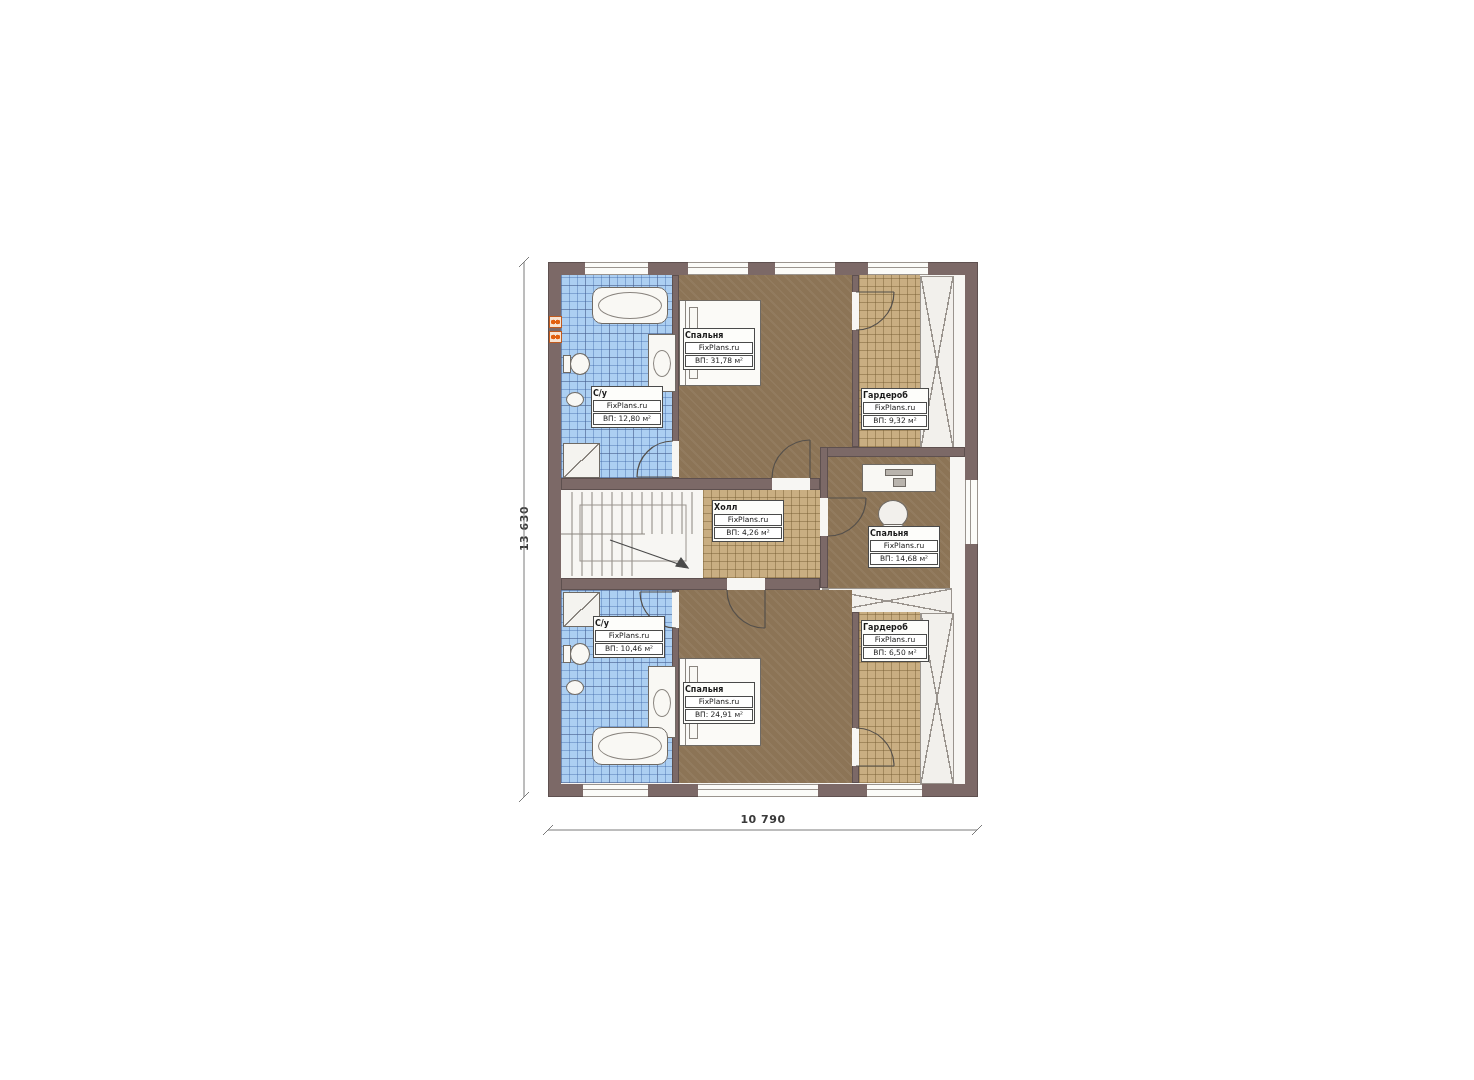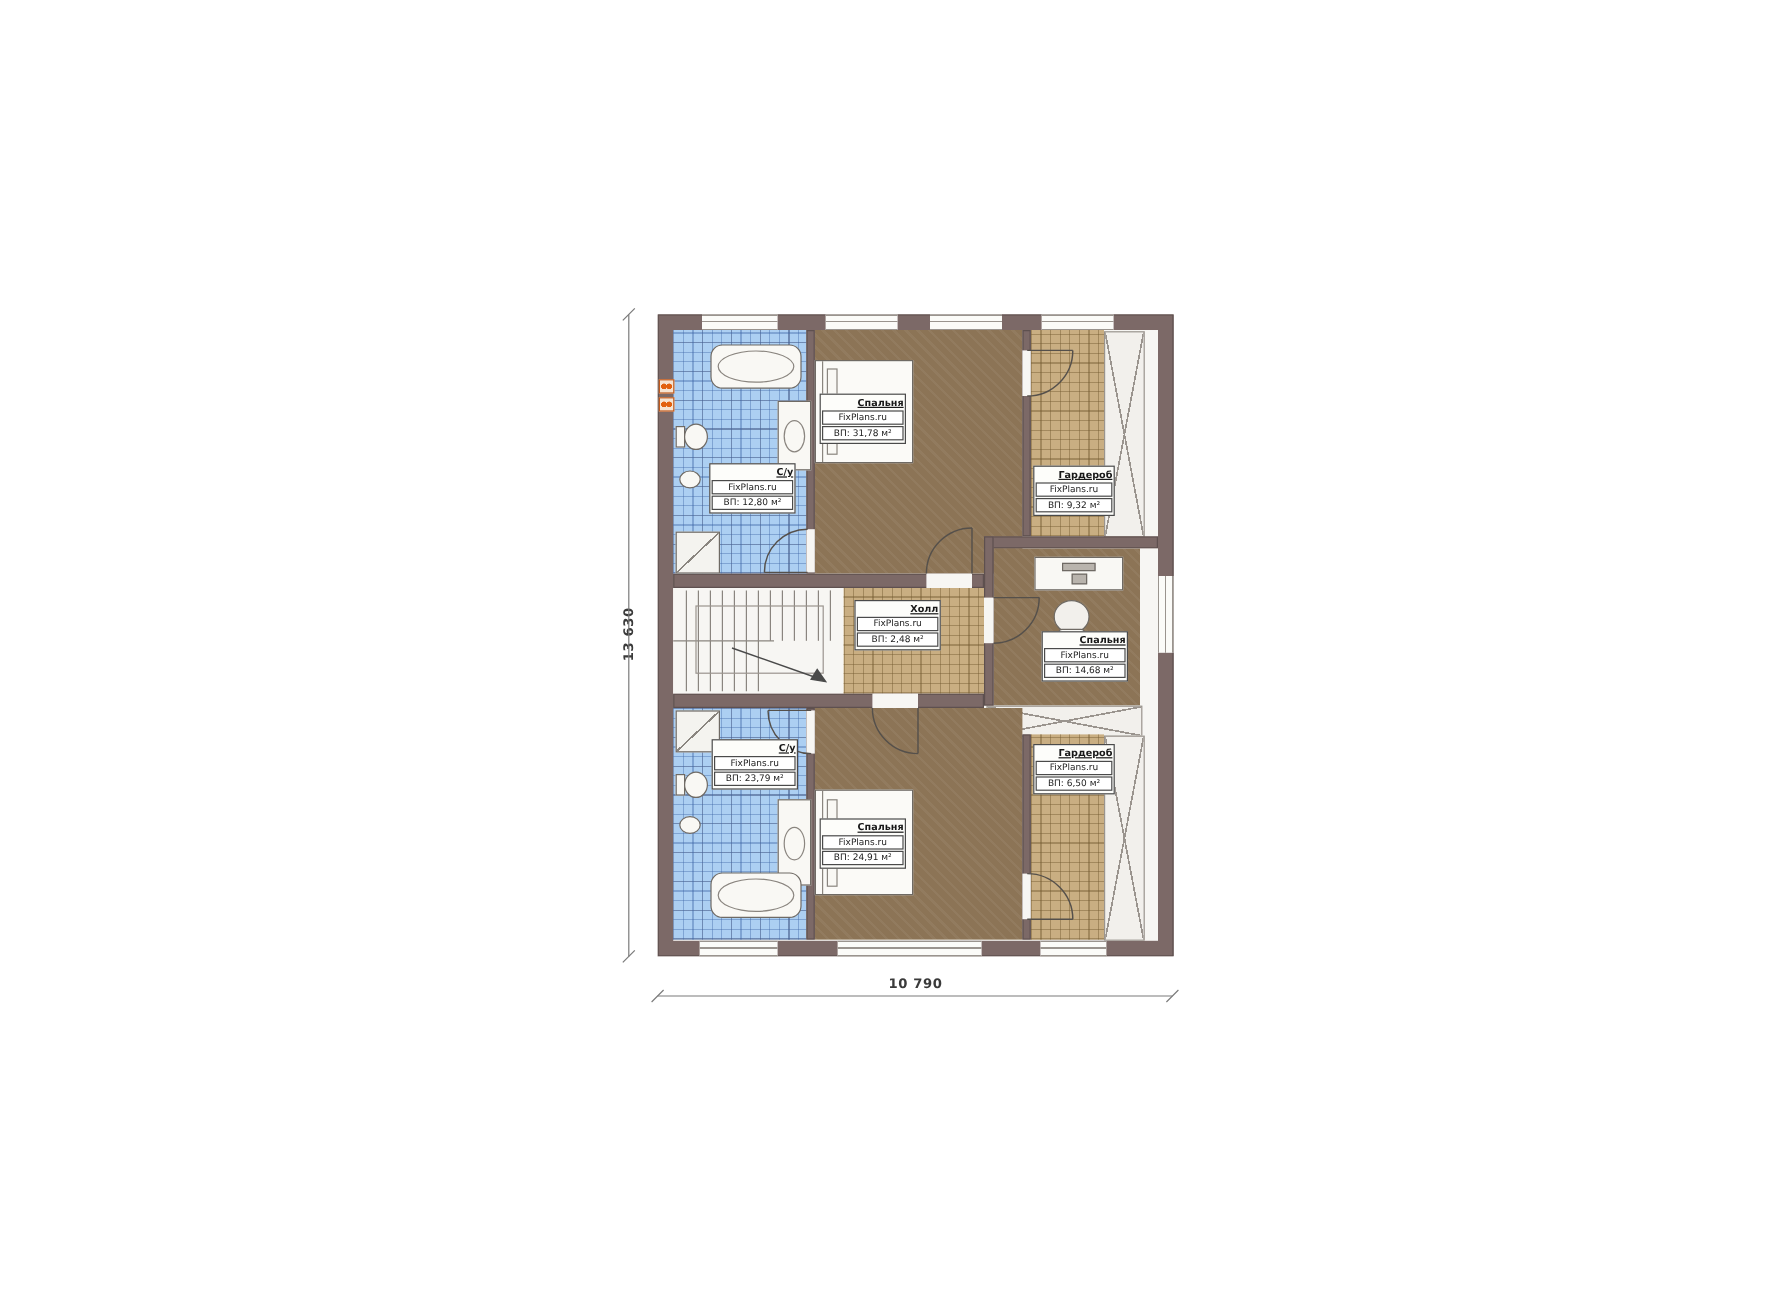--- a/index.html
+++ b/index.html
@@ -36,21 +36,21 @@
   .fix{position:absolute;background:#f9f8f4;border:1px solid #6f6a64;box-sizing:border-box;}
   .oval{border-radius:50%;}
   .round10{border-radius:10px;}
   .shower{position:absolute;background-color:#f4f3ef;border:1px solid #6f6a64;box-sizing:border-box;
     background-image:linear-gradient(to bottom right, transparent calc(50% - 0.7px), #8a857f calc(50% - 0.7px), #8a857f calc(50% + 0.7px), transparent calc(50% + 0.7px));}
   .towel{position:absolute;width:13px;height:12px;background:#f6e3d2;border:1px solid #c05a1e;box-sizing:border-box;
     background-image:radial-gradient(circle at 30% 50%, #e2600f 2.2px, transparent 2.6px),
                      radial-gradient(circle at 70% 50%, #e2600f 2.2px, transparent 2.6px);}
   
   .rlabel{position:absolute;width:72px;background:#fdfdfa;border:1px solid #4a4a4a;padding:1px 1px 2px 1px;box-sizing:border-box;z-index:30;}
-  .rlabel .nm{font-size:8px;font-weight:bold;text-align:right;line-height:11px;color:#181818;text-decoration:underline;}
+  .rlabel .nm{font-size:8px;font-weight:bold;text-align:left;line-height:11px;color:#181818;}
   .rlabel .bx{border:1px solid #4a4a4a;background:#ffffff;font-size:7.5px;text-align:center;line-height:10px;margin-top:1px;color:#222;}
   
   .dim-text{position:absolute;font-size:11px;font-weight:bold;color:#3a3a3a;letter-spacing:0.5px;}
   svg.overlay{position:absolute;left:0;top:0;z-index:25;pointer-events:none;}
   .desk-screen{position:absolute;background:#b9b4ad;border:1px solid #6f6a64;box-sizing:border-box;}
 </style>
 </head>
 <body>
 
 <div class="stage">
@@ -222,31 +222,31 @@
     <div class="bx">ВП: 12,80 м²</div>
   </div>
   <div class="rlabel" style="left:861px;top:388px;width:68px;">
     <div class="nm">Гардероб</div>
     <div class="bx">FixPlans.ru</div>
     <div class="bx">ВП: 9,32 м²</div>
   </div>
   <div class="rlabel" style="left:712px;top:500px;">
     <div class="nm">Холл</div>
     <div class="bx">FixPlans.ru</div>
-    <div class="bx">ВП: 2,48 м²</div>
+    <div class="bx">ВП: 4,26 м²</div>
   </div>
   <div class="rlabel" style="left:868px;top:526px;">
     <div class="nm">Спальня</div>
     <div class="bx">FixPlans.ru</div>
     <div class="bx">ВП: 14,68 м²</div>
   </div>
   <div class="rlabel" style="left:593px;top:616px;">
     <div class="nm">С/у</div>
     <div class="bx">FixPlans.ru</div>
-    <div class="bx">ВП: 23,79 м²</div>
+    <div class="bx">ВП: 10,46 м²</div>
   </div>
   <div class="rlabel" style="left:683px;top:682px;">
     <div class="nm">Спальня</div>
     <div class="bx">FixPlans.ru</div>
     <div class="bx">ВП: 24,91 м²</div>
   </div>
   <div class="rlabel" style="left:861px;top:620px;width:68px;">
     <div class="nm">Гардероб</div>
     <div class="bx">FixPlans.ru</div>
     <div class="bx">ВП: 6,50 м²</div>

